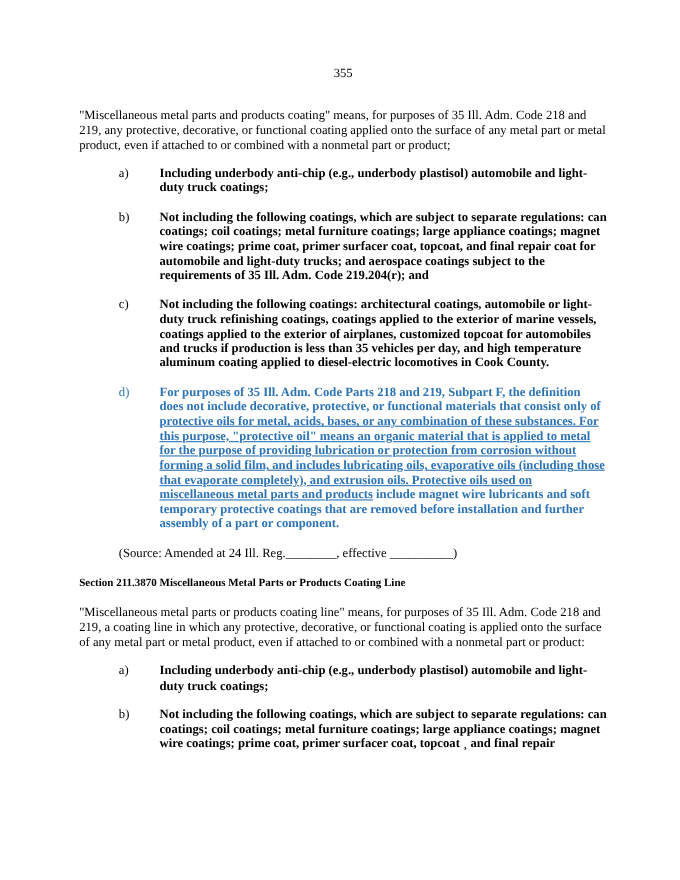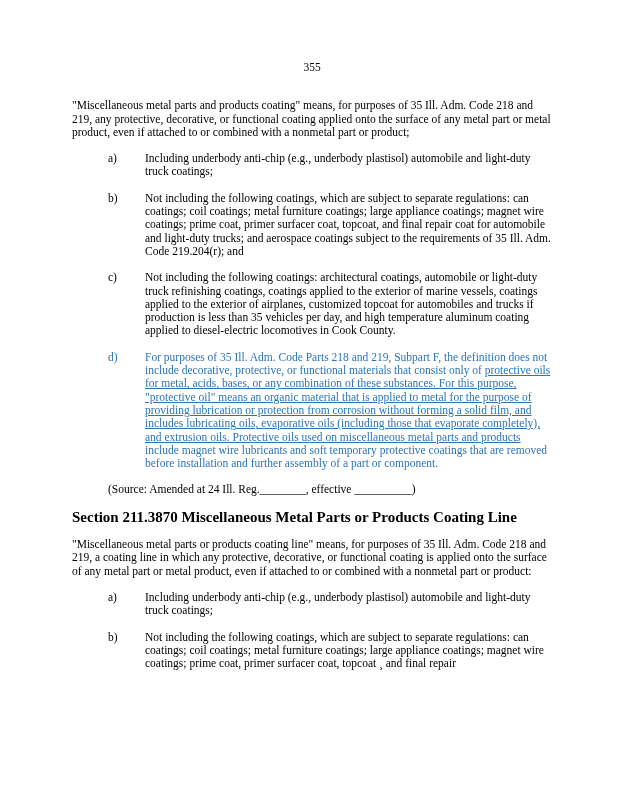--- a/index.html
+++ b/index.html
@@ -34,32 +34,33 @@
   .list-item {
     display: flex;
     margin: 0 0 13px 0;
   }
   .list-item .label {
     flex: 0 0 37px;
     margin-left: 36px;
   }
   .list-item .text {
     flex: 1;
+    font-weight: bold;
   }
   .accent {
     color: var(--accent, #2E74B5);
   }
   .accent .u {
     text-decoration: underline;
   }
   .source {
     margin: 0 0 14px 36px;
   }
   .heading {
-    font-size: 15px;
+    font-size: 10px;
     font-weight: bold;
     margin: 0 0 14px 0;
   }
 </style>
 </head>
 <body>
 
 <div class="sheet">
 
   <div class="page-number">355</div>

